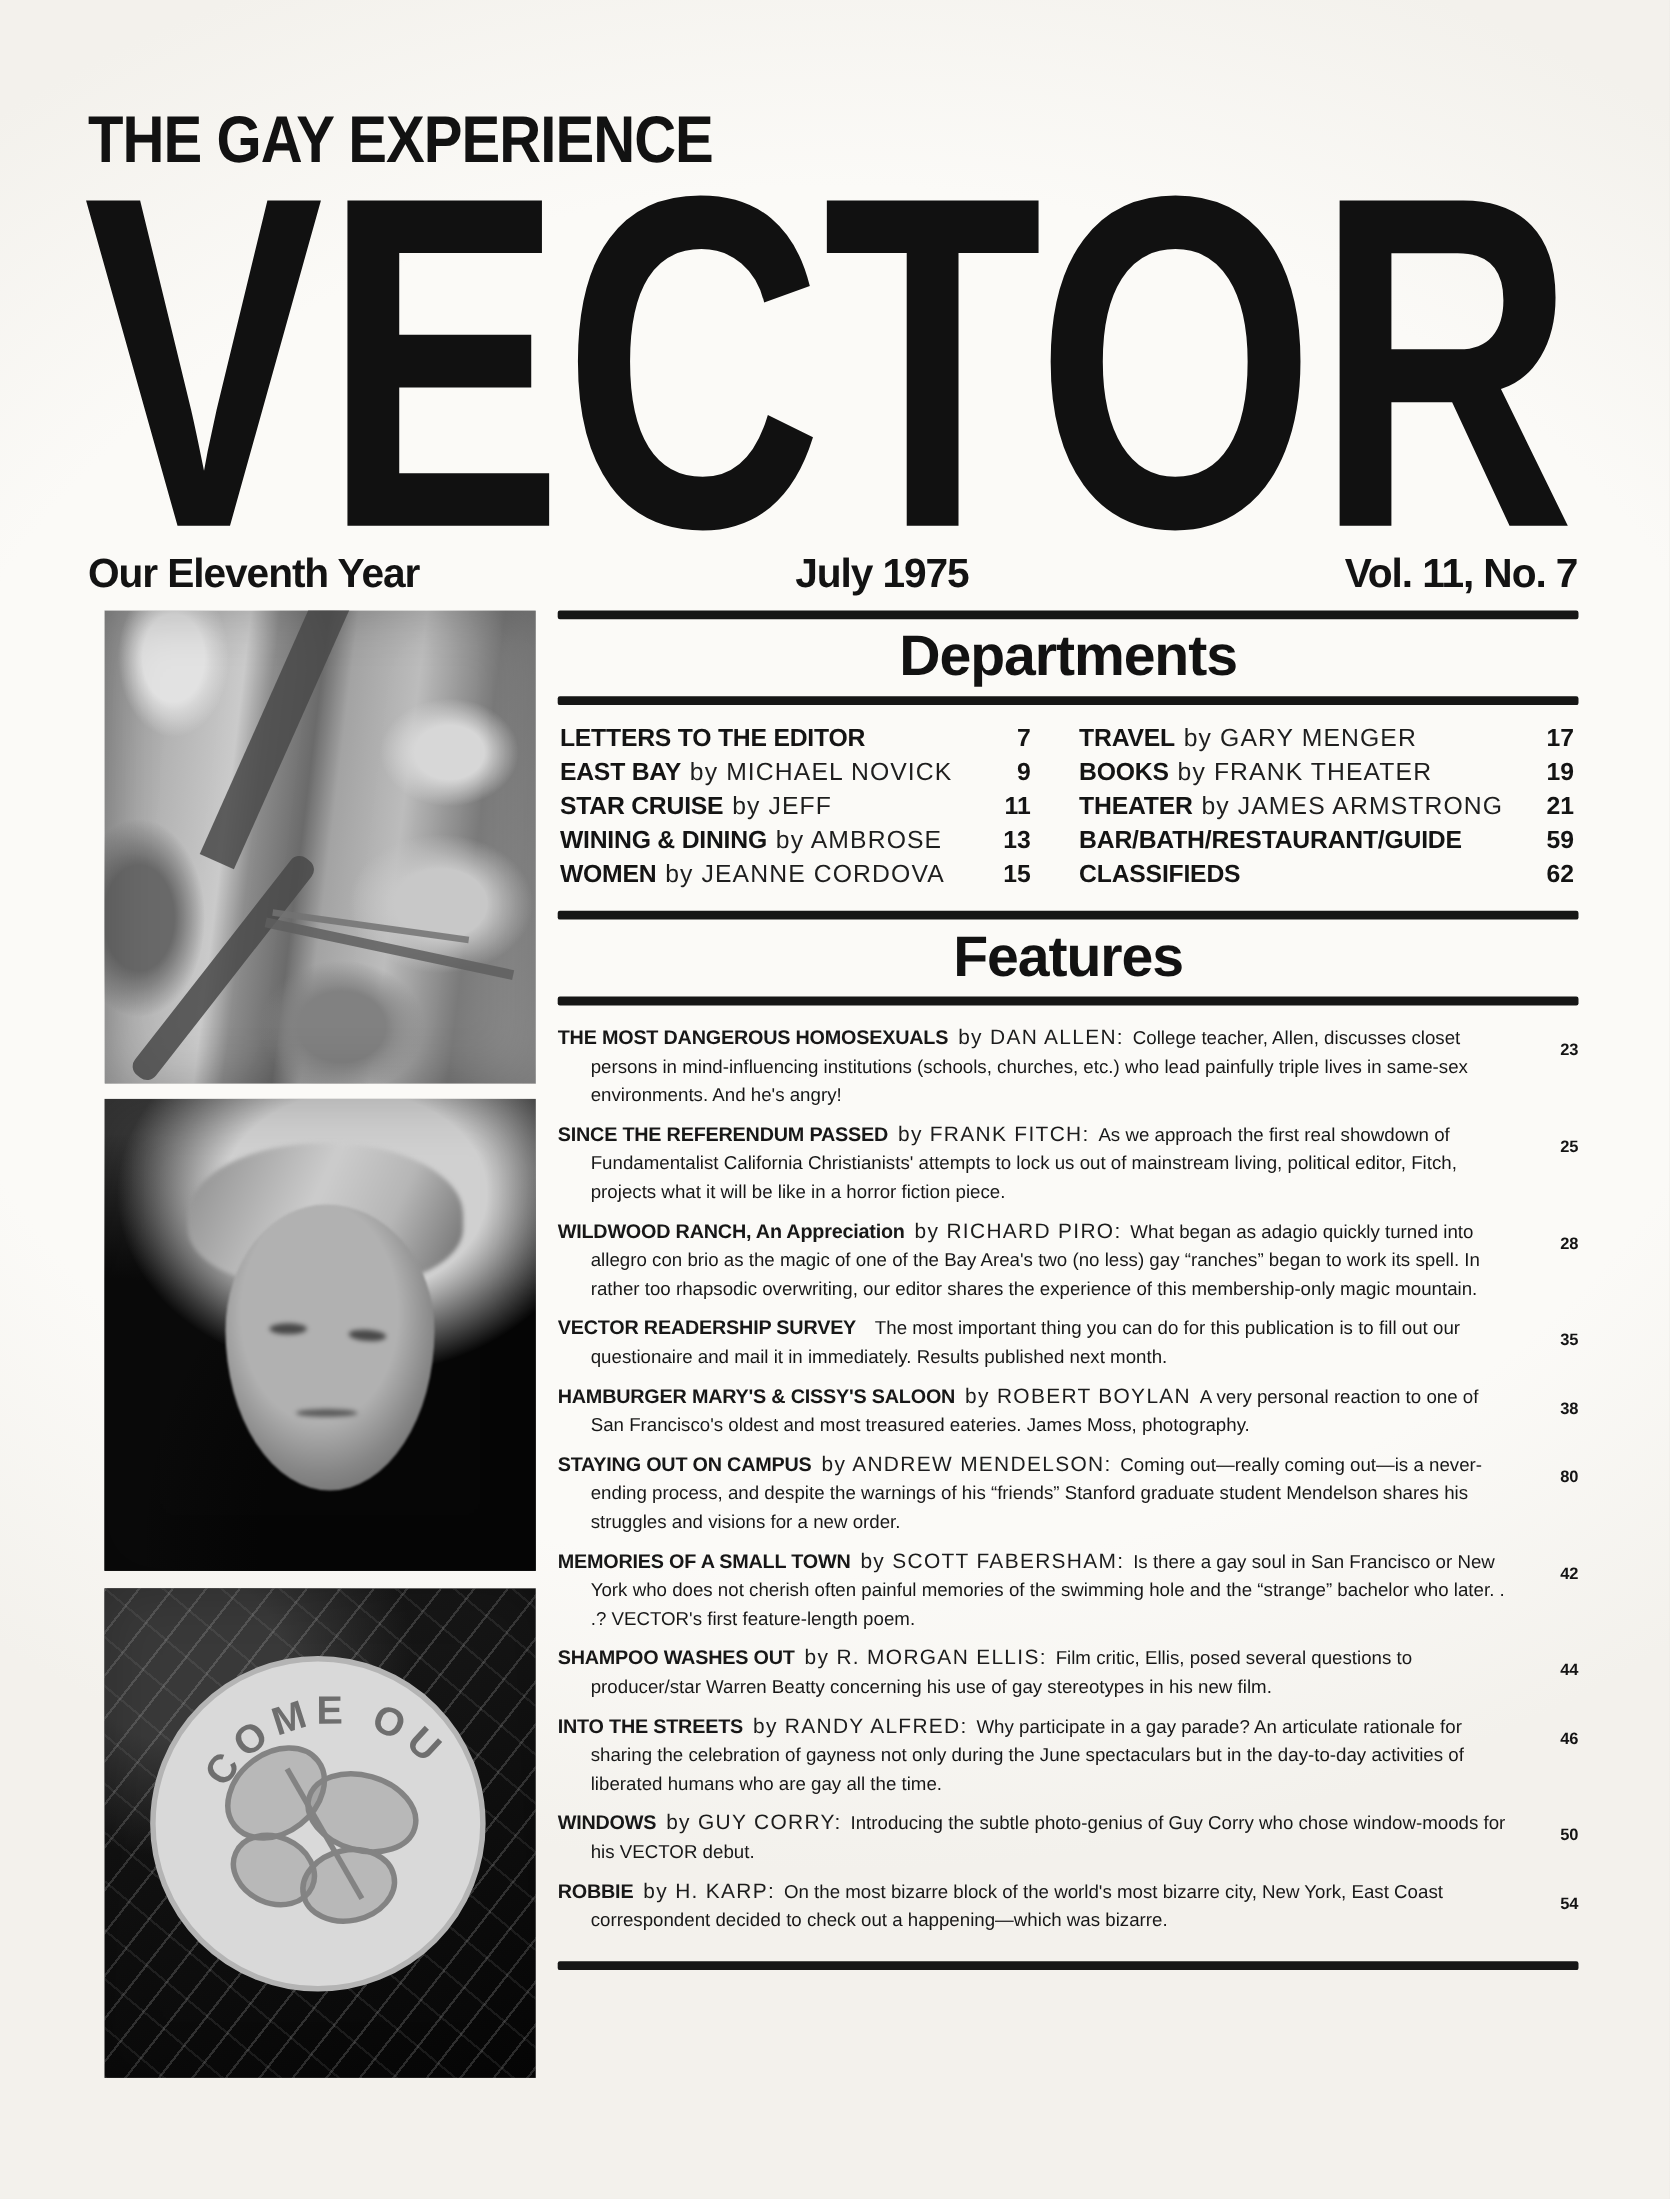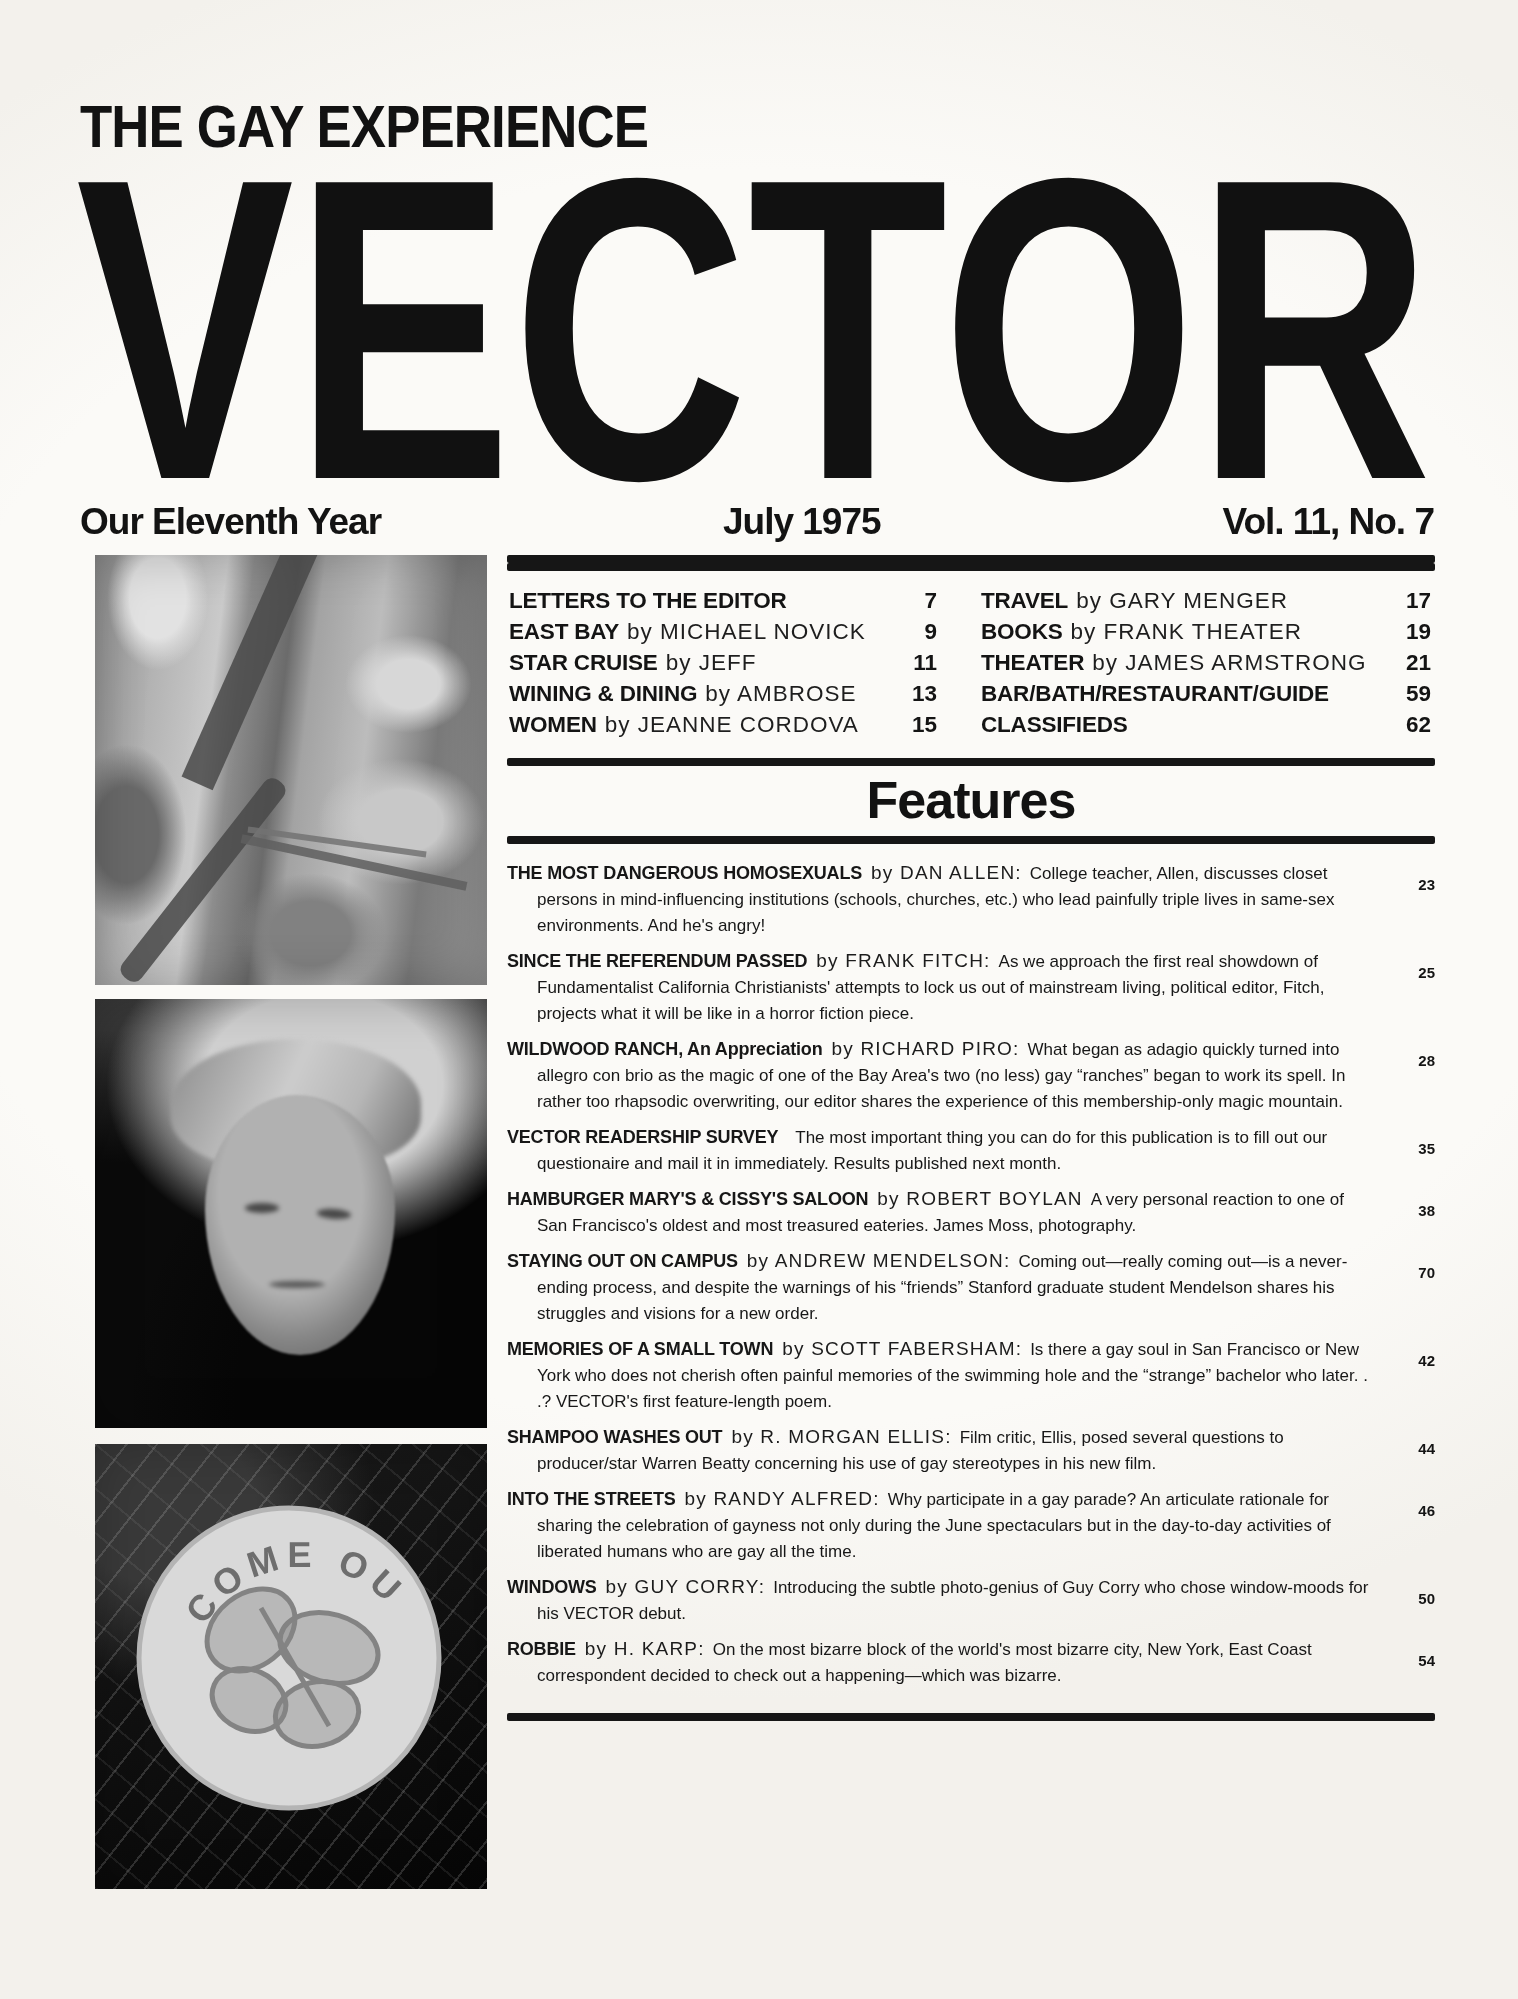--- a/index.html
+++ b/index.html
@@ -165,20 +165,21 @@
           </g>
           <text font-size="36" font-weight="700" letter-spacing="7" fill="#6f6f68">
             <textPath href="#arcpath" startOffset="4">COME OUT</textPath>
           </text>
         </svg>
       </div>
     </aside>
 
     <main class="toc">
       <div class="rule"></div>
+      <h2 class="sec-head">Departments</h2>
       <div class="rule"></div>
 
       <div class="dept-grid">
         <div class="dept-col-left">
           <div class="dept-row">
             <span class="dt">LETTERS TO THE EDITOR</span>
             <span class="da"></span>
             <span class="dp">7</span>
           </div>
           <div class="dept-row">
@@ -271,21 +272,21 @@
           <div class="ft-text">
             <span class="ft-title">HAMBURGER MARY'S &amp; CISSY'S SALOON</span><span class="ft-by">by ROBERT BOYLAN</span><span class="ft-desc">A very personal reaction to one of San Francisco's oldest and most treasured eateries. James Moss, photography.</span>
           </div>
           <span class="ft-page">38</span>
         </div>
 
         <div class="feat">
           <div class="ft-text">
             <span class="ft-title">STAYING OUT ON CAMPUS</span><span class="ft-by">by ANDREW MENDELSON:</span><span class="ft-desc">Coming out—really coming out—is a never-ending process, and despite the warnings of his “friends” Stanford graduate student Mendelson shares his struggles and visions for a new order.</span>
           </div>
-          <span class="ft-page">70</span>
+          <span class="ft-page">80</span>
         </div>
 
         <div class="feat">
           <div class="ft-text">
             <span class="ft-title">MEMORIES OF A SMALL TOWN</span><span class="ft-by">by SCOTT FABERSHAM:</span><span class="ft-desc">Is there a gay soul in San Francisco or New York who does not cherish often painful memories of the swimming hole and the “strange” bachelor who later. . .? VECTOR's first feature-length poem.</span>
           </div>
           <span class="ft-page">42</span>
         </div>
 
         <div class="feat">

